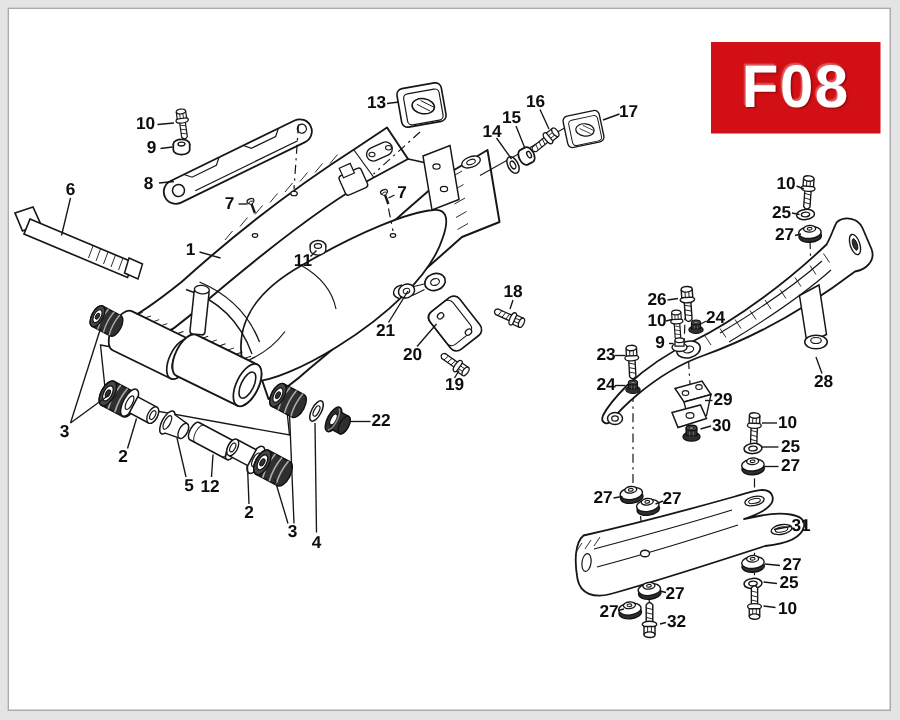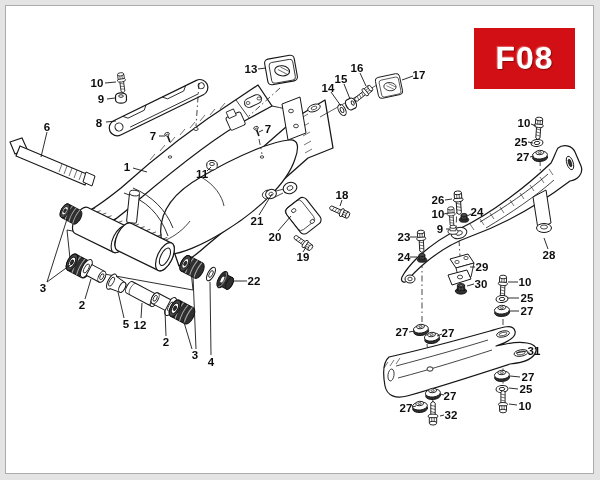--- a/index.html
+++ b/index.html
@@ -8,23 +8,23 @@
     background:#e4e4e4;
     font-family:"Liberation Sans", sans-serif;
     overflow:hidden;
   }
   .canvas{
     position:absolute;left:5px;top:5px;width:587px;height:467px;
     background:#ffffff;border:1px solid #ababab;
   }
   svg#diagram{position:absolute;left:0;top:0;width:600px;height:480px;}
   .badge{
-    position:absolute;left:474px;top:28px;width:101px;height:61px;
+    position:absolute;left:474px;top:28px;width:113px;height:61px;
     display:flex;align-items:center;justify-content:center;
-    font-weight:bold;font-size:32px;letter-spacing:1px;
+    font-weight:bold;font-size:40px;letter-spacing:1px;
     text-shadow:1px 1px 1px rgba(90,0,0,.55), -1px -1px 1px rgba(255,255,255,.35);
   }
   #leader-layer line{stroke:#161616;stroke-width:0.9;}
   #label-layer text{
     font-family:"Liberation Sans", sans-serif;
     font-weight:bold;font-size:11.5px;fill:#0d0d0d;
     text-anchor:middle;dominant-baseline:central;
   }
   .ln{stroke:#161616;fill:none;}
   .dash{stroke:#161616;stroke-width:0.8;fill:none;stroke-dasharray:6 3 1.5 3;}

